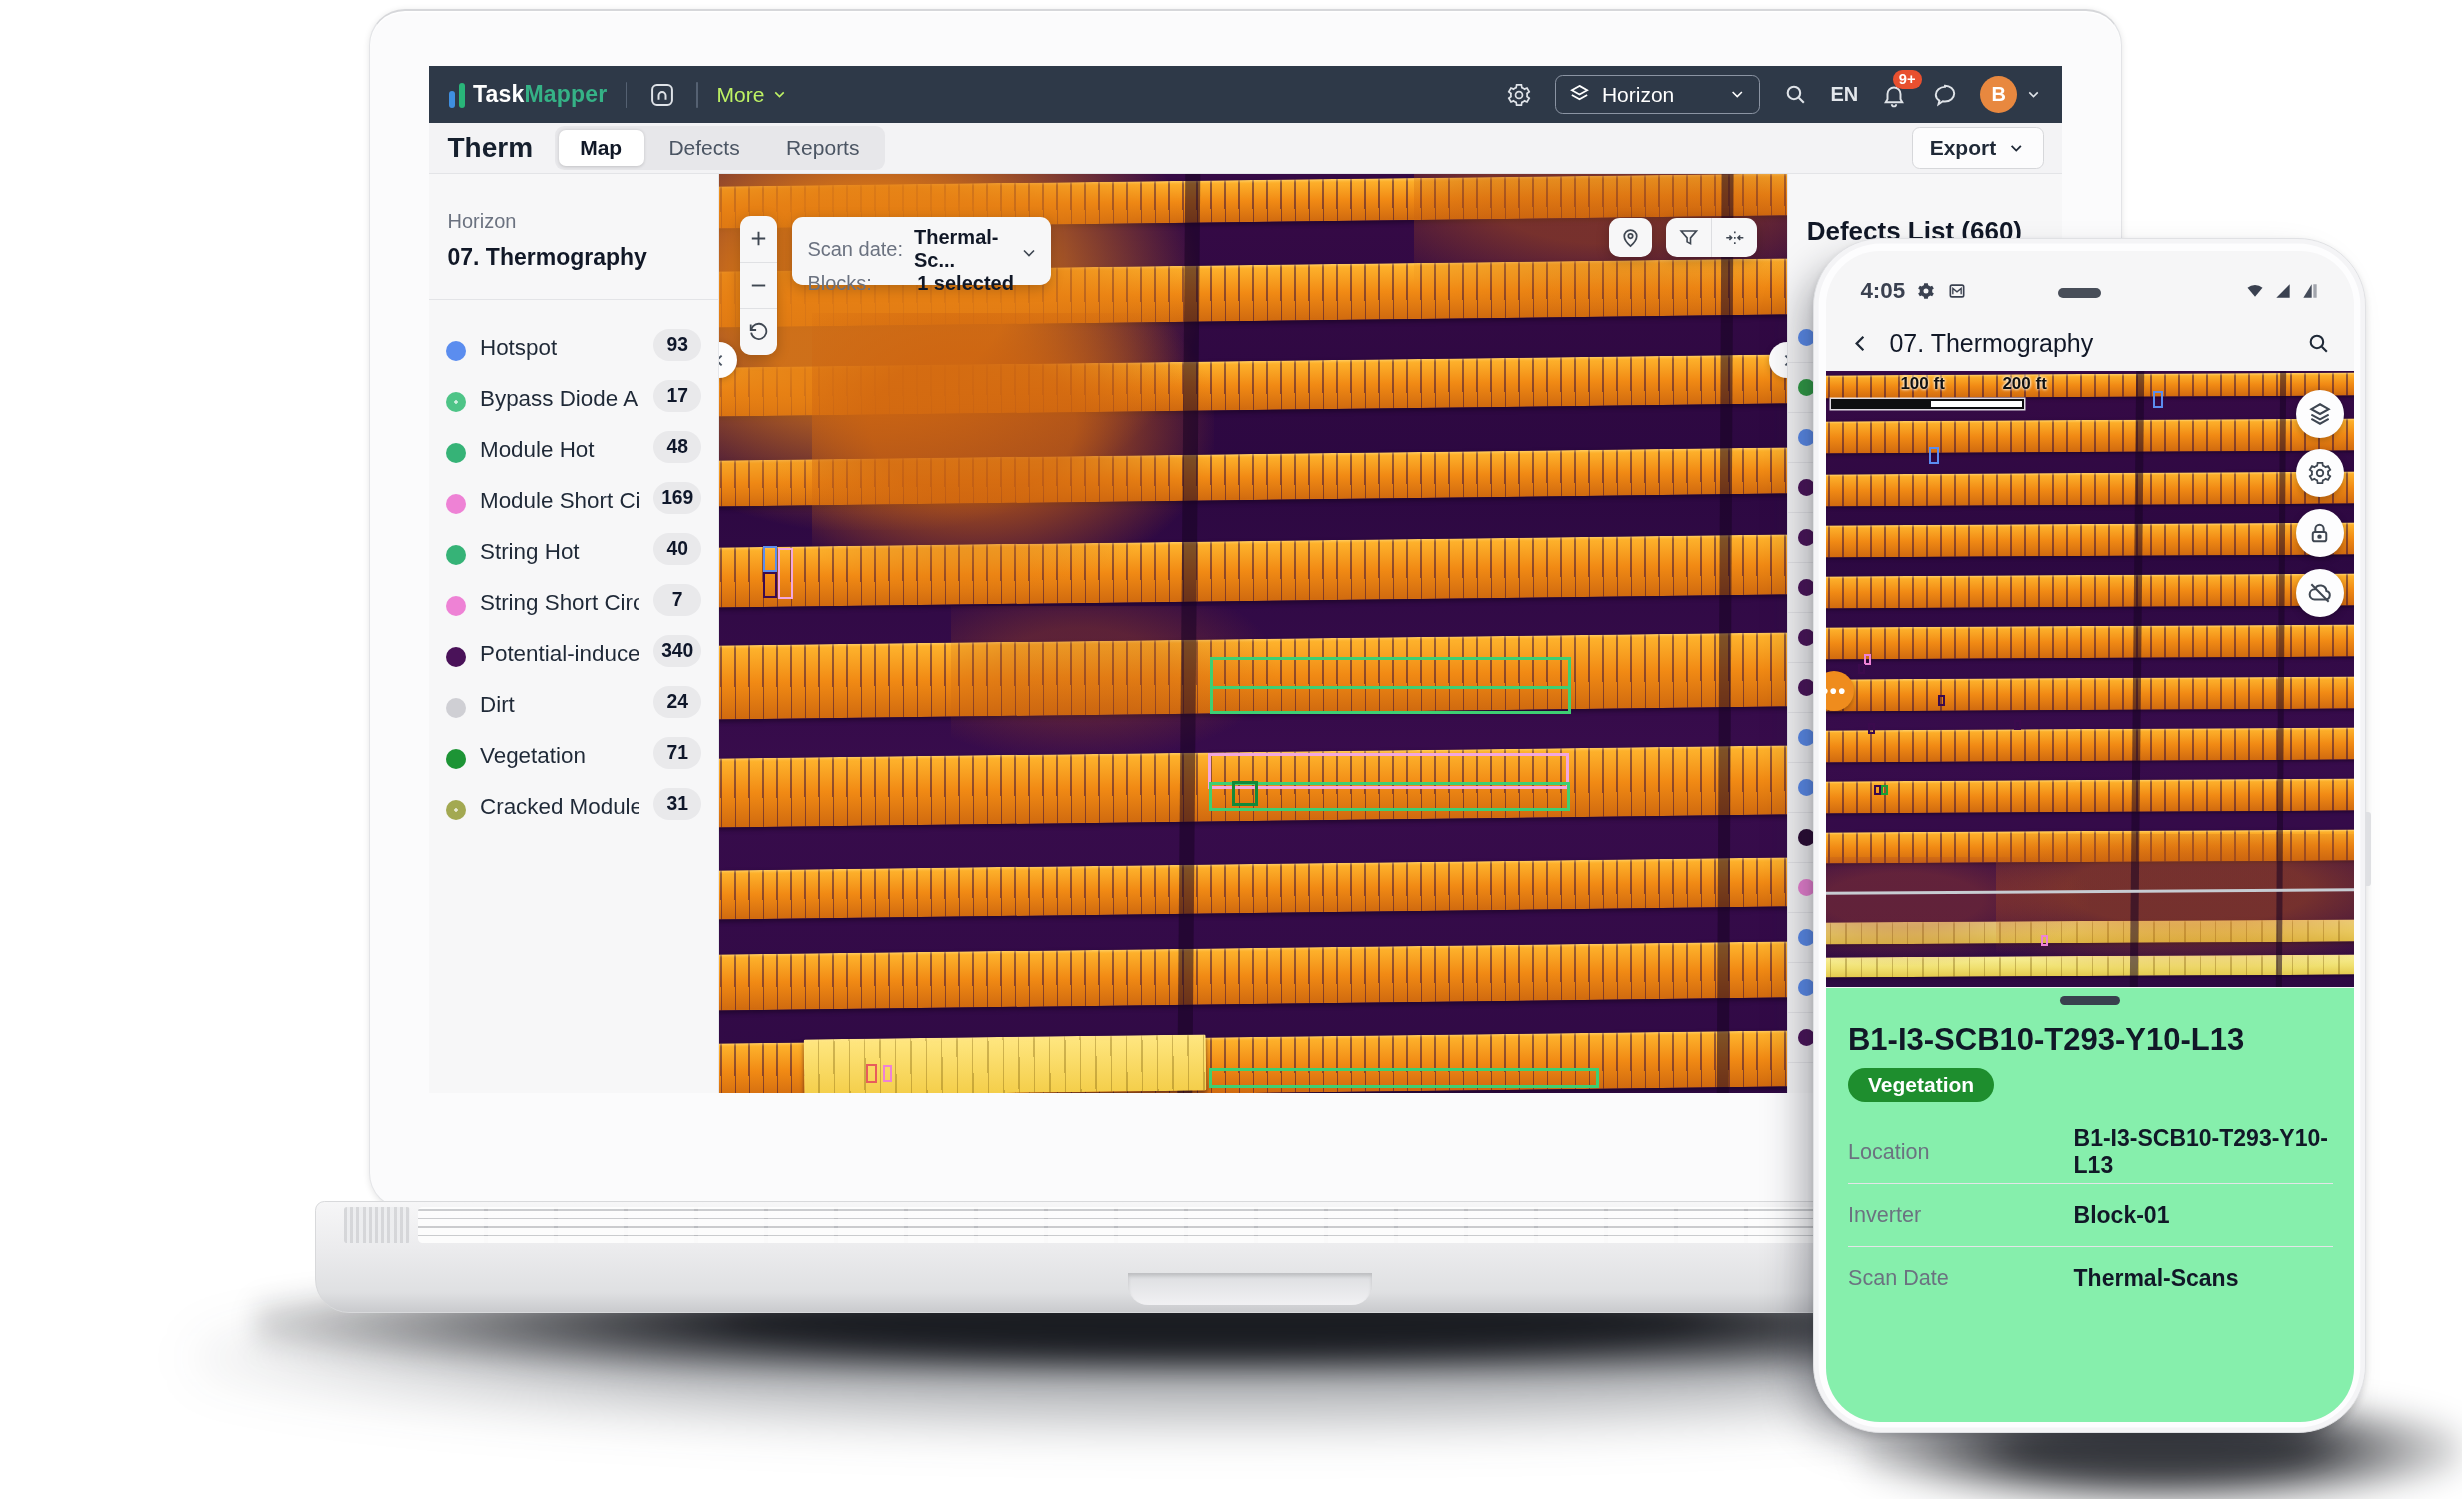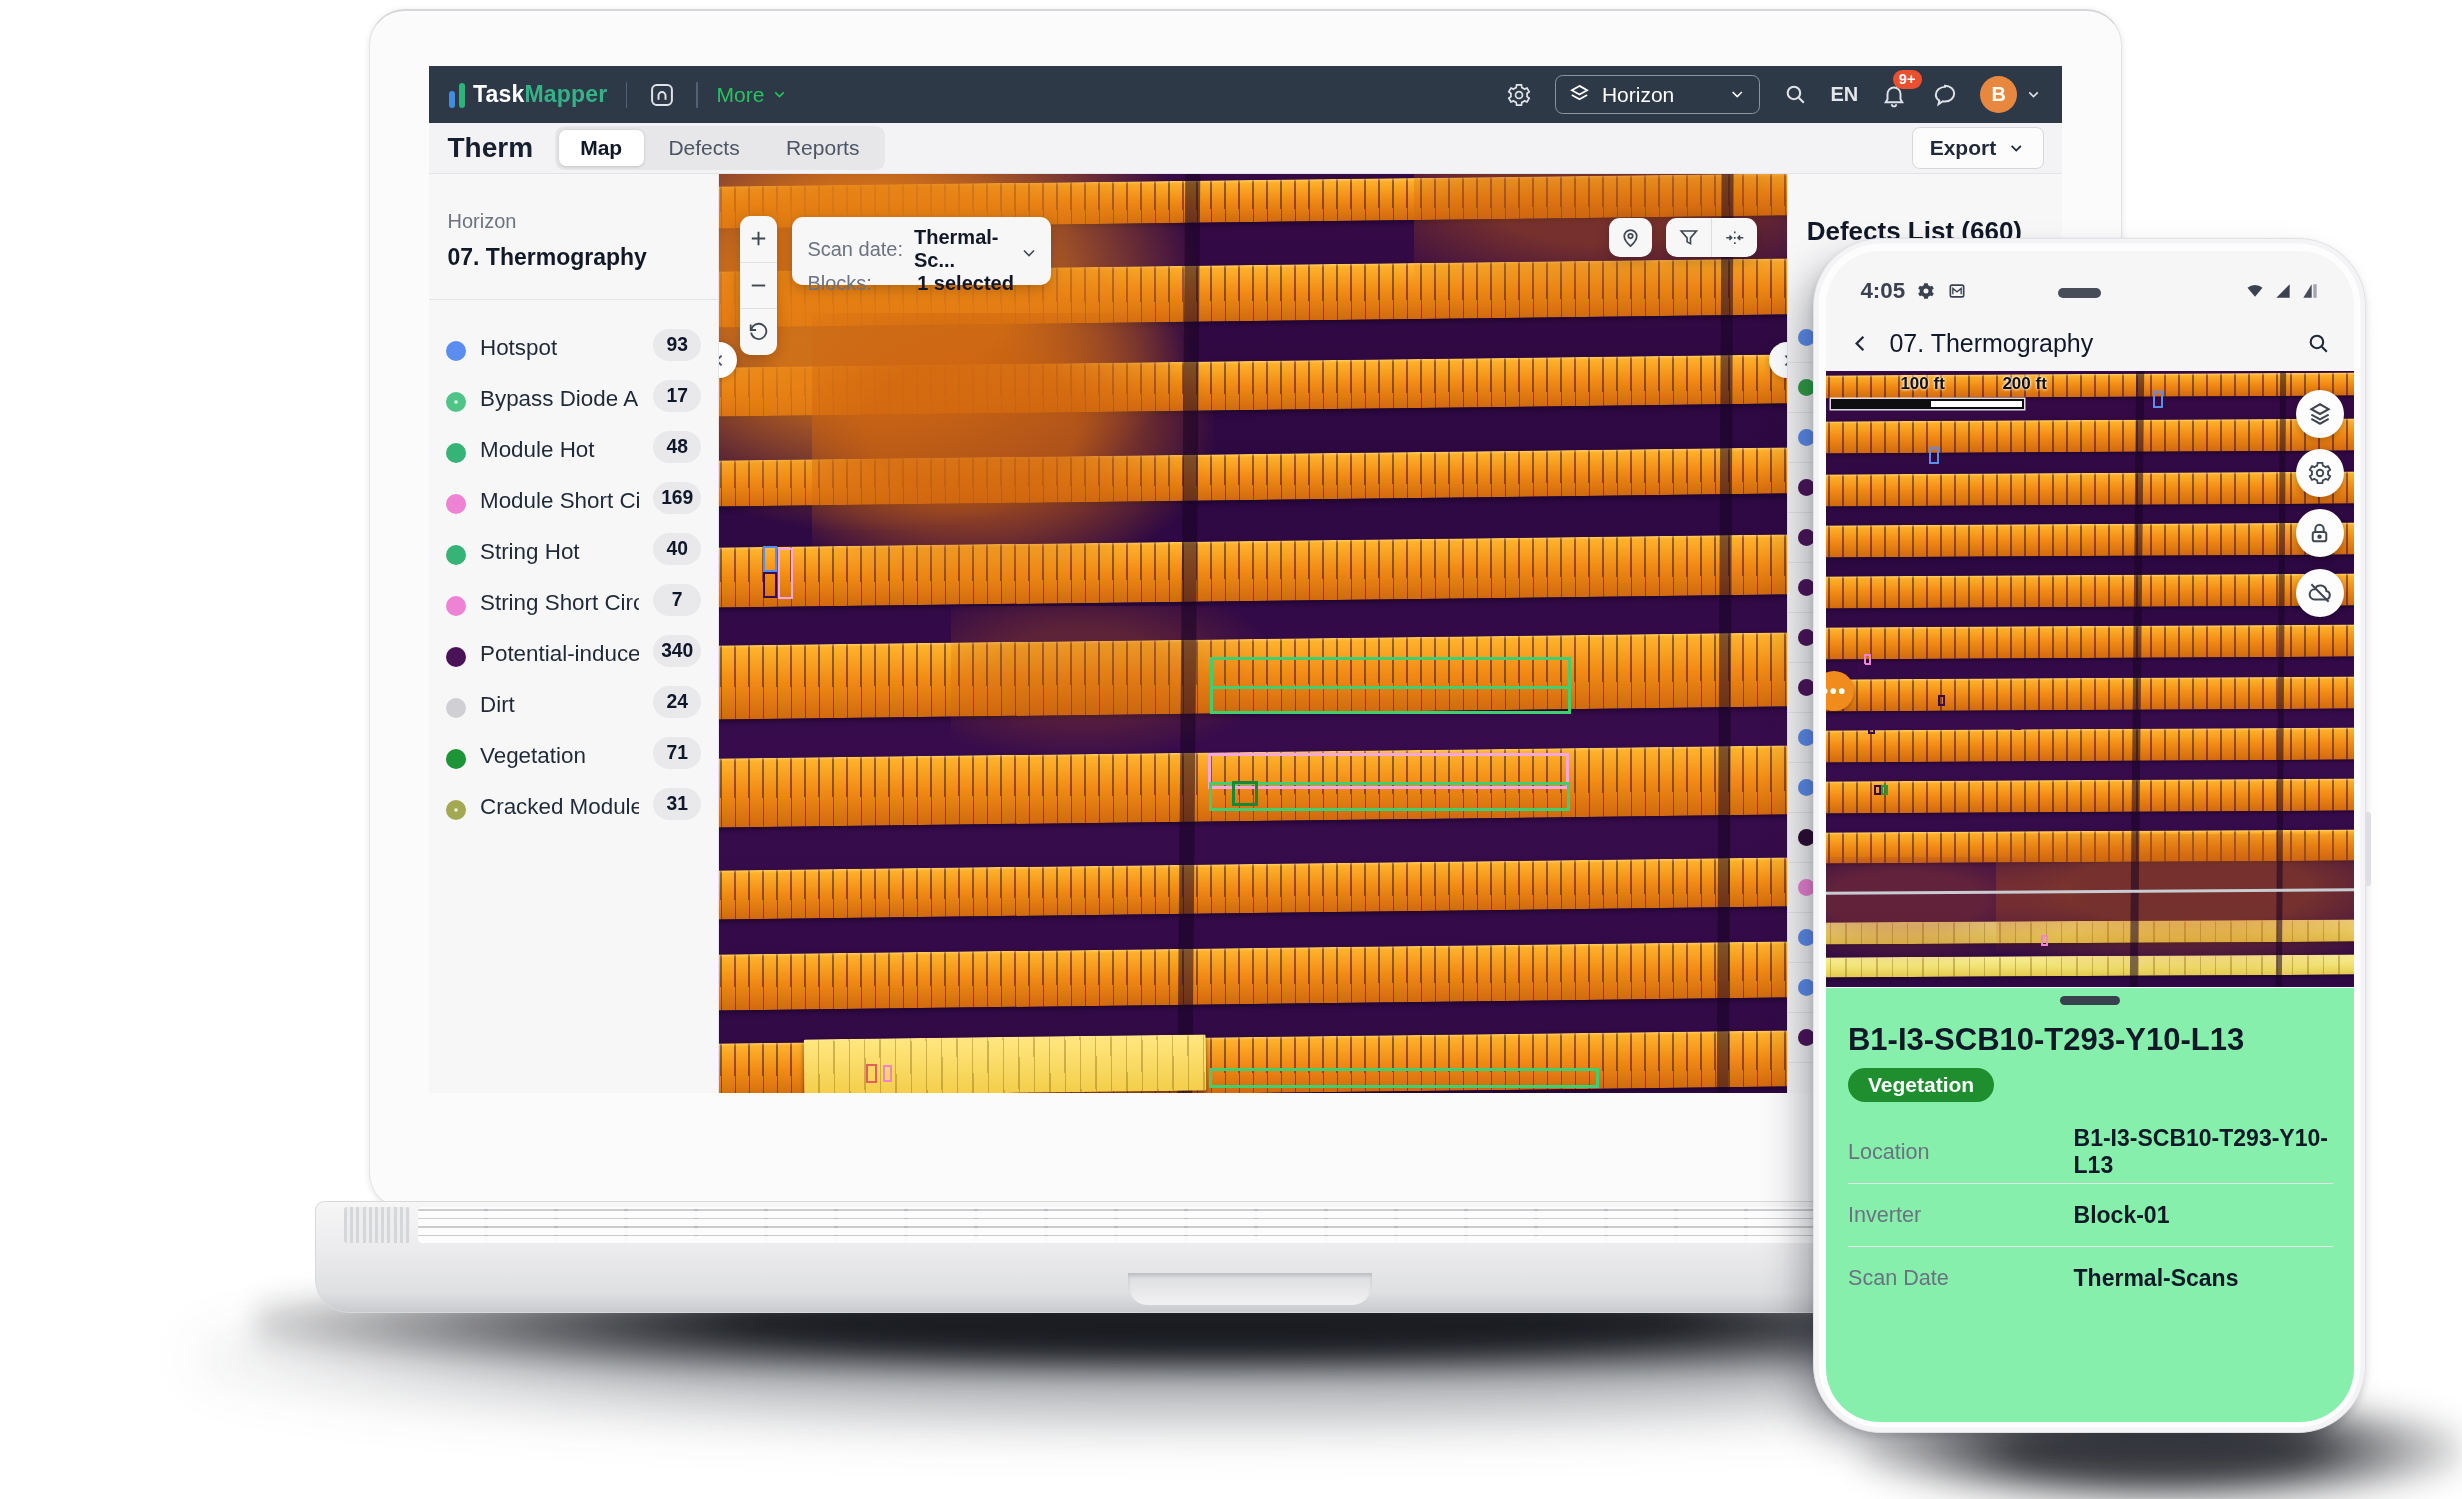--- a/index.html
+++ b/index.html
@@ -40,21 +40,21 @@
   .logo-bars{display:flex;align-items:flex-end;gap:3.9px;height:26px;}
   .logo-bars i{display:block;width:6.2px;border-radius:3.1px;}
   .logo-bars i:nth-child(1){height:17px;background:#3f8fe0;}
   .logo-bars i:nth-child(2){height:25px;background:#29b579;}
   .brand-text{font-size:23px;font-weight:700;color:#ffffff;letter-spacing:0.2px;}
   .brand-text .alt{color:#35b286;font-weight:600;}
   .nav-divider{width:1.5px;height:26px;background:#556172;border-radius:0.8px;}
   .home-btn{width:32px;height:32px;display:flex;align-items:center;justify-content:center;color:#dfe3e8;}
   .nav-items{display:flex;align-items:center;gap:28px;}
   .nav-item{font-size:21px;color:#e3e7ec;font-weight:500;white-space:nowrap;cursor:default;}
-  .nav-more{display:flex;align-items:center;gap:6.2px;font-size:21px;color:#22c55e;font-weight:500;}
+  .nav-more{display:flex;align-items:center;gap:6.2px;font-size:21px;color:#bef264;font-weight:500;}
   .nav-right{margin-left:auto;display:flex;align-items:center;gap:20px;}
   .proj-select{display:flex;align-items:center;gap:10.8px;border:1.5px solid #8b94a3;border-radius:7.7px;
                height:37px;padding:0 12.4px;min-width:178px;color:#fff;}
   .proj-select .lbl{font-size:21px;font-weight:500;}
   .proj-select .chev{margin-left:auto;}
   .lang{font-size:20px;font-weight:700;color:#e3e7ec;}
   .icon-btn{position:relative;width:31px;height:31px;display:flex;align-items:center;justify-content:center;color:#dfe3e8;}
   .badge{position:absolute;top:-9.3px;right:-12.4px;background:#e8502f;color:#fff;font-size:14.7px;font-weight:700;
          border-radius:9.3px;padding:1.5px 6.2px;}
   .avatar-wrap{display:flex;align-items:center;gap:7.7px;}

